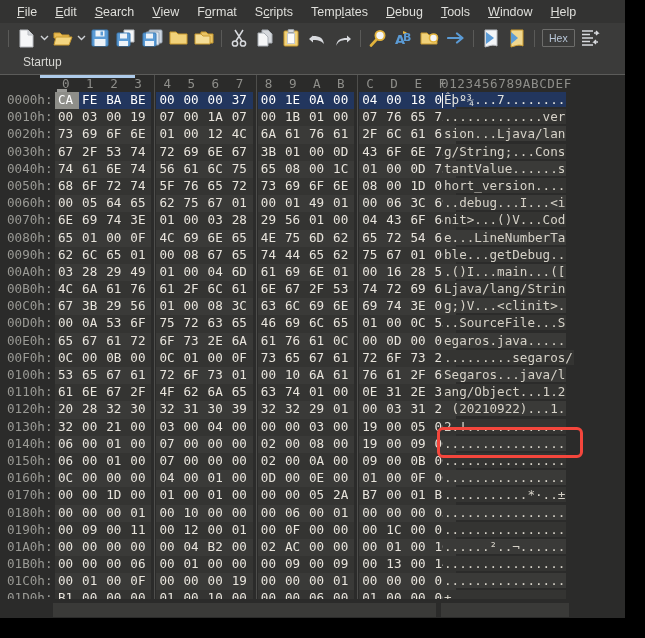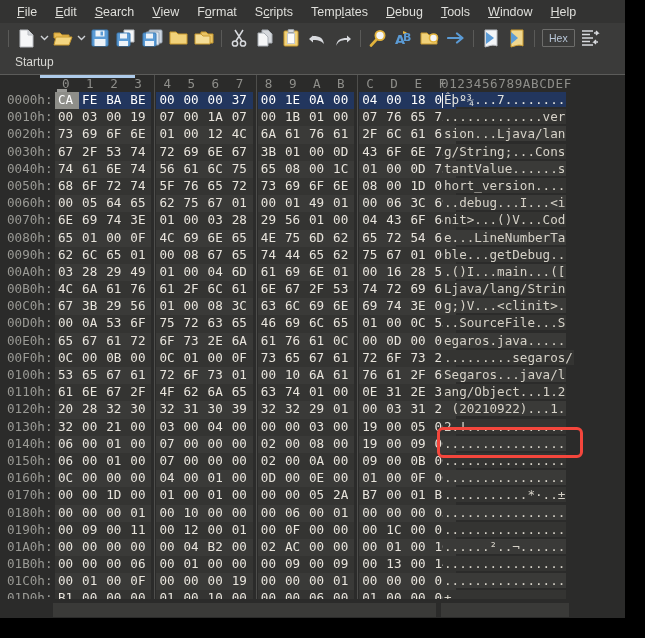--- a/index.html
+++ b/index.html
@@ -70,21 +70,21 @@
     line-height: 1;
     flex: 0 0 auto;
   }
 
   
   #tabbar {
     height: 22px;
     background: #3b3b3a;
     display: flex;
     align-items: flex-end;
-    padding-left: 6px;
+    padding-left: 14px;
     box-sizing: border-box;
     border-bottom: 1px solid #5c5c5a;
   }
   .tab {
     font-size: 12px;
     padding: 3px 9px 4px 9px;
     color: #d8d8d4;
     white-space: nowrap;
     line-height: 1.15;
   }

